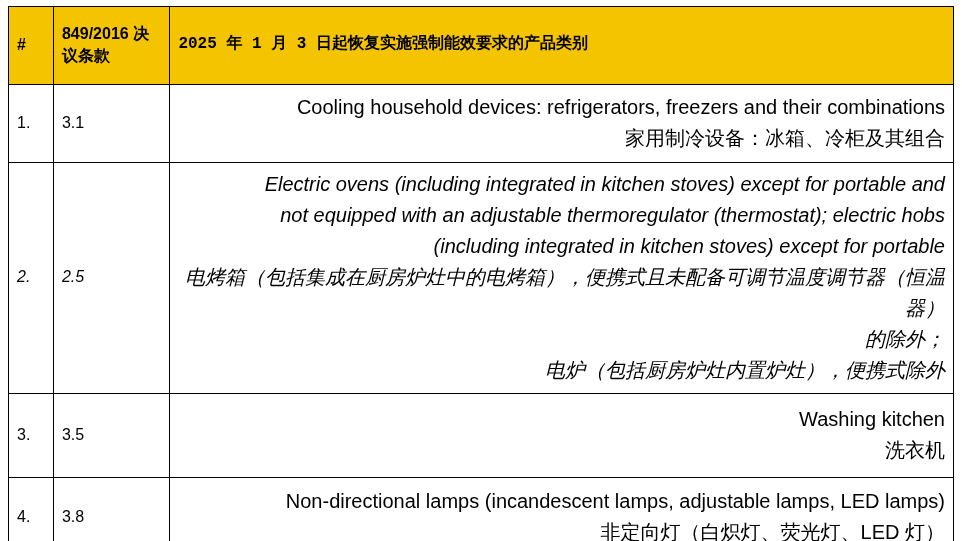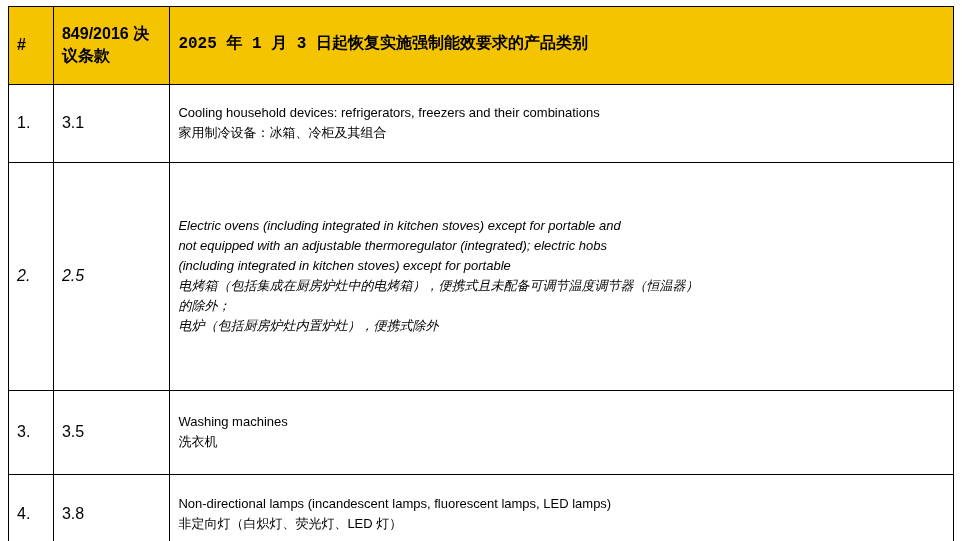--- a/index.html
+++ b/index.html
@@ -38,23 +38,24 @@
     line-height: 1.35;
     text-align: left;
     vertical-align: top;
     height: 78px;
   }
   th.col-num { width: 44px; }
   th.col-clause { width: 114px; }
   th.col-cat { width: 767px; font-family: Liberation Mono, monospace; }
 
   tbody td {
-    font-size: 13px;
+    font-size: 20px;
     line-height: 1.55;
     font-weight: normal;
+    text-align: right;
   }
   tbody td.num, tbody td.clause {
     vertical-align: middle;
     font-size: 16px;
   }
   .cat-en {
     display: block;
   }
   .cat-zh {
     display: block;
@@ -90,38 +91,38 @@
         <td class="cat cell-lines">
           <span class="cat-en">Cooling household devices: refrigerators, freezers and their combinations</span>
           <span class="cat-zh">家用制冷设备：冰箱、冷柜及其组合</span>
         </td>
       </tr>
       <tr class="row-2">
         <td class="num">2.</td>
         <td class="clause">2.5</td>
         <td class="cat cell-lines">
           <span class="cat-en">Electric ovens (including integrated in kitchen stoves) except for portable and</span>
-          <span class="cat-en">not equipped with an adjustable thermoregulator (integrated); electric hobs</span>
+          <span class="cat-en">not equipped with an adjustable thermoregulator (thermostat); electric hobs</span>
           <span class="cat-en">(including integrated in kitchen stoves) except for portable</span>
           <span class="cat-zh">电烤箱（包括集成在厨房炉灶中的电烤箱），便携式且未配备可调节温度调节器（恒温器）</span>
           <span class="cat-zh">的除外；</span>
           <span class="cat-zh">电炉（包括厨房炉灶内置炉灶），便携式除外</span>
         </td>
       </tr>
       <tr class="row-3">
         <td class="num">3.</td>
         <td class="clause">3.5</td>
         <td class="cat cell-lines">
-          <span class="cat-en">Washing machines</span>
+          <span class="cat-en">Washing kitchen</span>
           <span class="cat-zh">洗衣机</span>
         </td>
       </tr>
       <tr class="row-4">
         <td class="num">4.</td>
         <td class="clause">3.8</td>
         <td class="cat cell-lines">
-          <span class="cat-en">Non-directional lamps (incandescent lamps, fluorescent lamps, LED lamps)</span>
+          <span class="cat-en">Non-directional lamps (incandescent lamps, adjustable lamps, LED lamps)</span>
           <span class="cat-zh">非定向灯（白炽灯、荧光灯、LED 灯）</span>
         </td>
       </tr>
     </tbody>
   </table>
 </div>
 
 </body></html>

